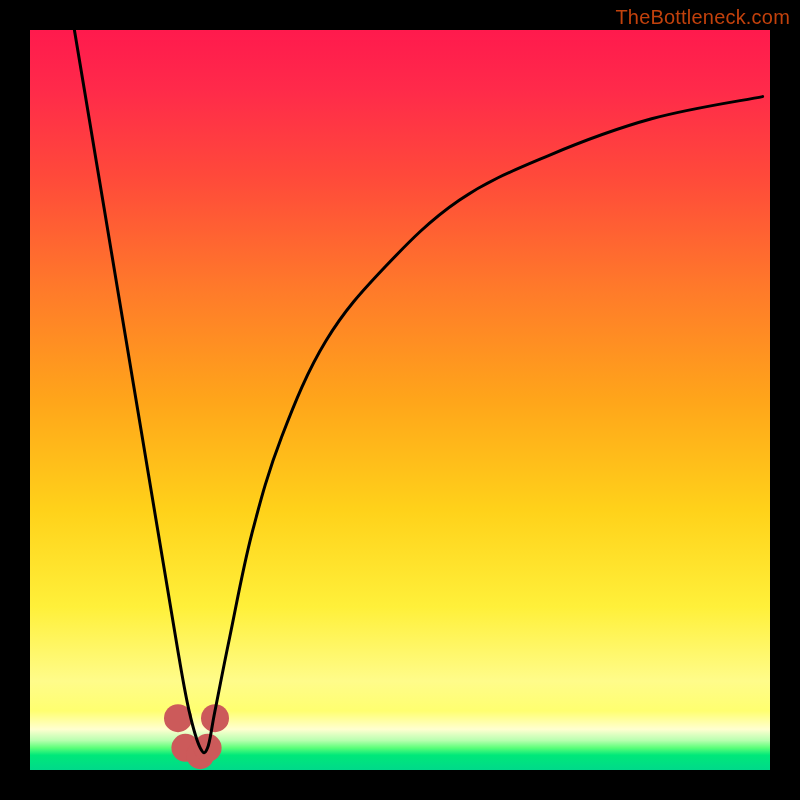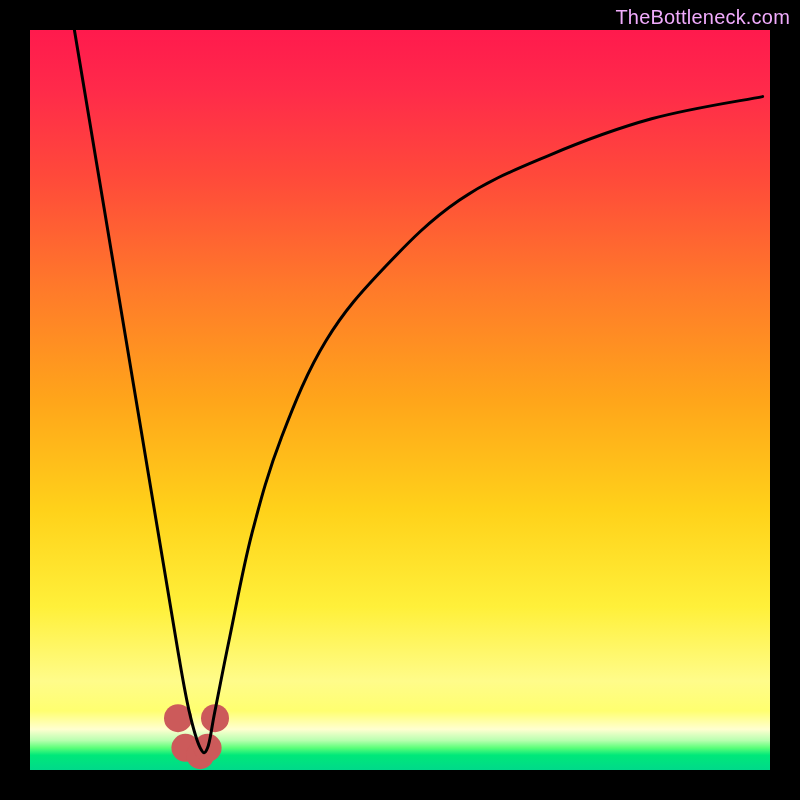--- a/index.html
+++ b/index.html
@@ -31,21 +31,21 @@
       #b8ffb0 96%,
       #5cff7a 97%,
       #00e87a 98%,
       #00d98a 100%
     );
   }
   .watermark {
     position: absolute;
     top: 6px;
     right: 10px;
-    color: #f0abfc;
+    color: #c2410c;
     font-size: 20px;
     font-weight: 500;
     letter-spacing: 0.2px;
     z-index: 5;
   }
   svg.overlay {
     position: absolute;
     left: 0;
     top: 0;
     width: 740px;

